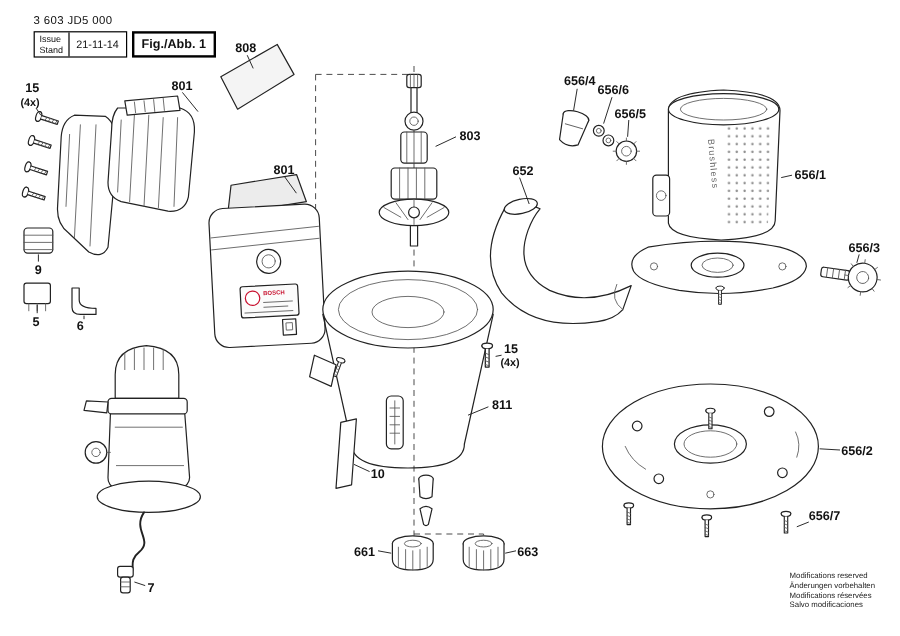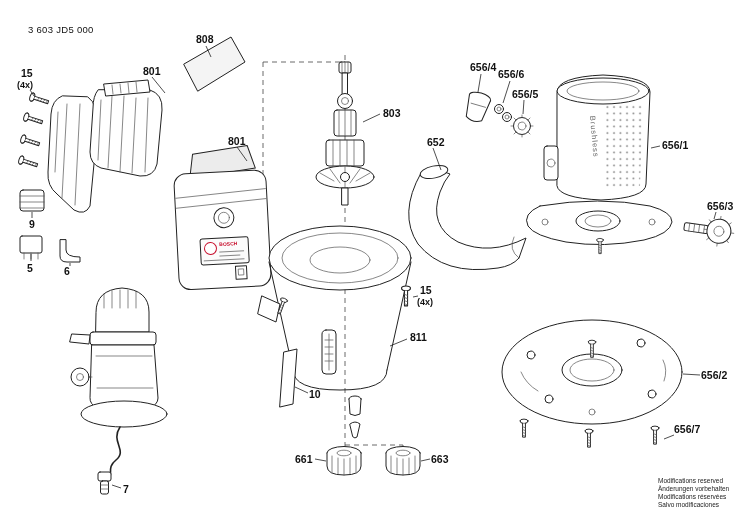--- a/index.html
+++ b/index.html
@@ -1,19 +1,19 @@
 <!DOCTYPE html>
 <html><head>
 <meta charset="utf-8">
 <style>
   html,body{margin:0;padding:0;background:#fff;}
   #stage{position:relative;width:750px;height:530px;background:#fff;overflow:hidden;
          font-family:"Liberation Sans",sans-serif;color:#111;}
   
-  .hdr{position:absolute;left:28px;top:24px;}
+  .hdr{position:absolute;left:28px;top:12px;}
   .pn{font-size:9.5px;letter-spacing:.3px;margin-bottom:3px;}
   .hrow{display:flex;align-items:stretch;gap:4px;}
   .issue-box{display:flex;border:1px solid #000;background:#fff;}
   .is-left{display:flex;flex-direction:column;justify-content:center;padding:1px 4px;
            border-right:1px solid #000;font-size:7.5px;line-height:9px;}
   .is-right{display:flex;align-items:center;padding:1px 6px;font-size:9px;}
   .fig-box{border:2px solid #000;font-weight:bold;font-size:10.5px;display:flex;
            align-items:center;padding:1px 6px;background:#fff;}
   
   .footer{position:absolute;left:658px;top:477px;width:92px;font-size:6.5px;
@@ -322,20 +322,30 @@
       <text class="lbl" x="674" y="433">656/7</text>
       <text class="lbl" x="29" y="228">9</text>
       <text class="lbl" x="27" y="272">5</text>
       <text class="lbl" x="64" y="275">6</text>
       <text class="lbl" x="123" y="493">7</text>
     </g>
   </svg>
 
   <div class="hdr">
     <div class="pn">3 603 JD5 000</div>
+    <div class="hrow">
+      <div class="issue-box">
+        <div class="is-left">
+          <span>Issue</span>
+          <span>Stand</span>
+        </div>
+        <div class="is-right">21-11-14</div>
+      </div>
+      <div class="fig-box">Fig./Abb. 1</div>
+    </div>
   </div>
 
   <div class="footer">
     <div>Modifications reserved</div>
     <div>Änderungen vorbehalten</div>
     <div>Modifications réservées</div>
     <div>Salvo modificaciones</div>
   </div>
 
 </div>

